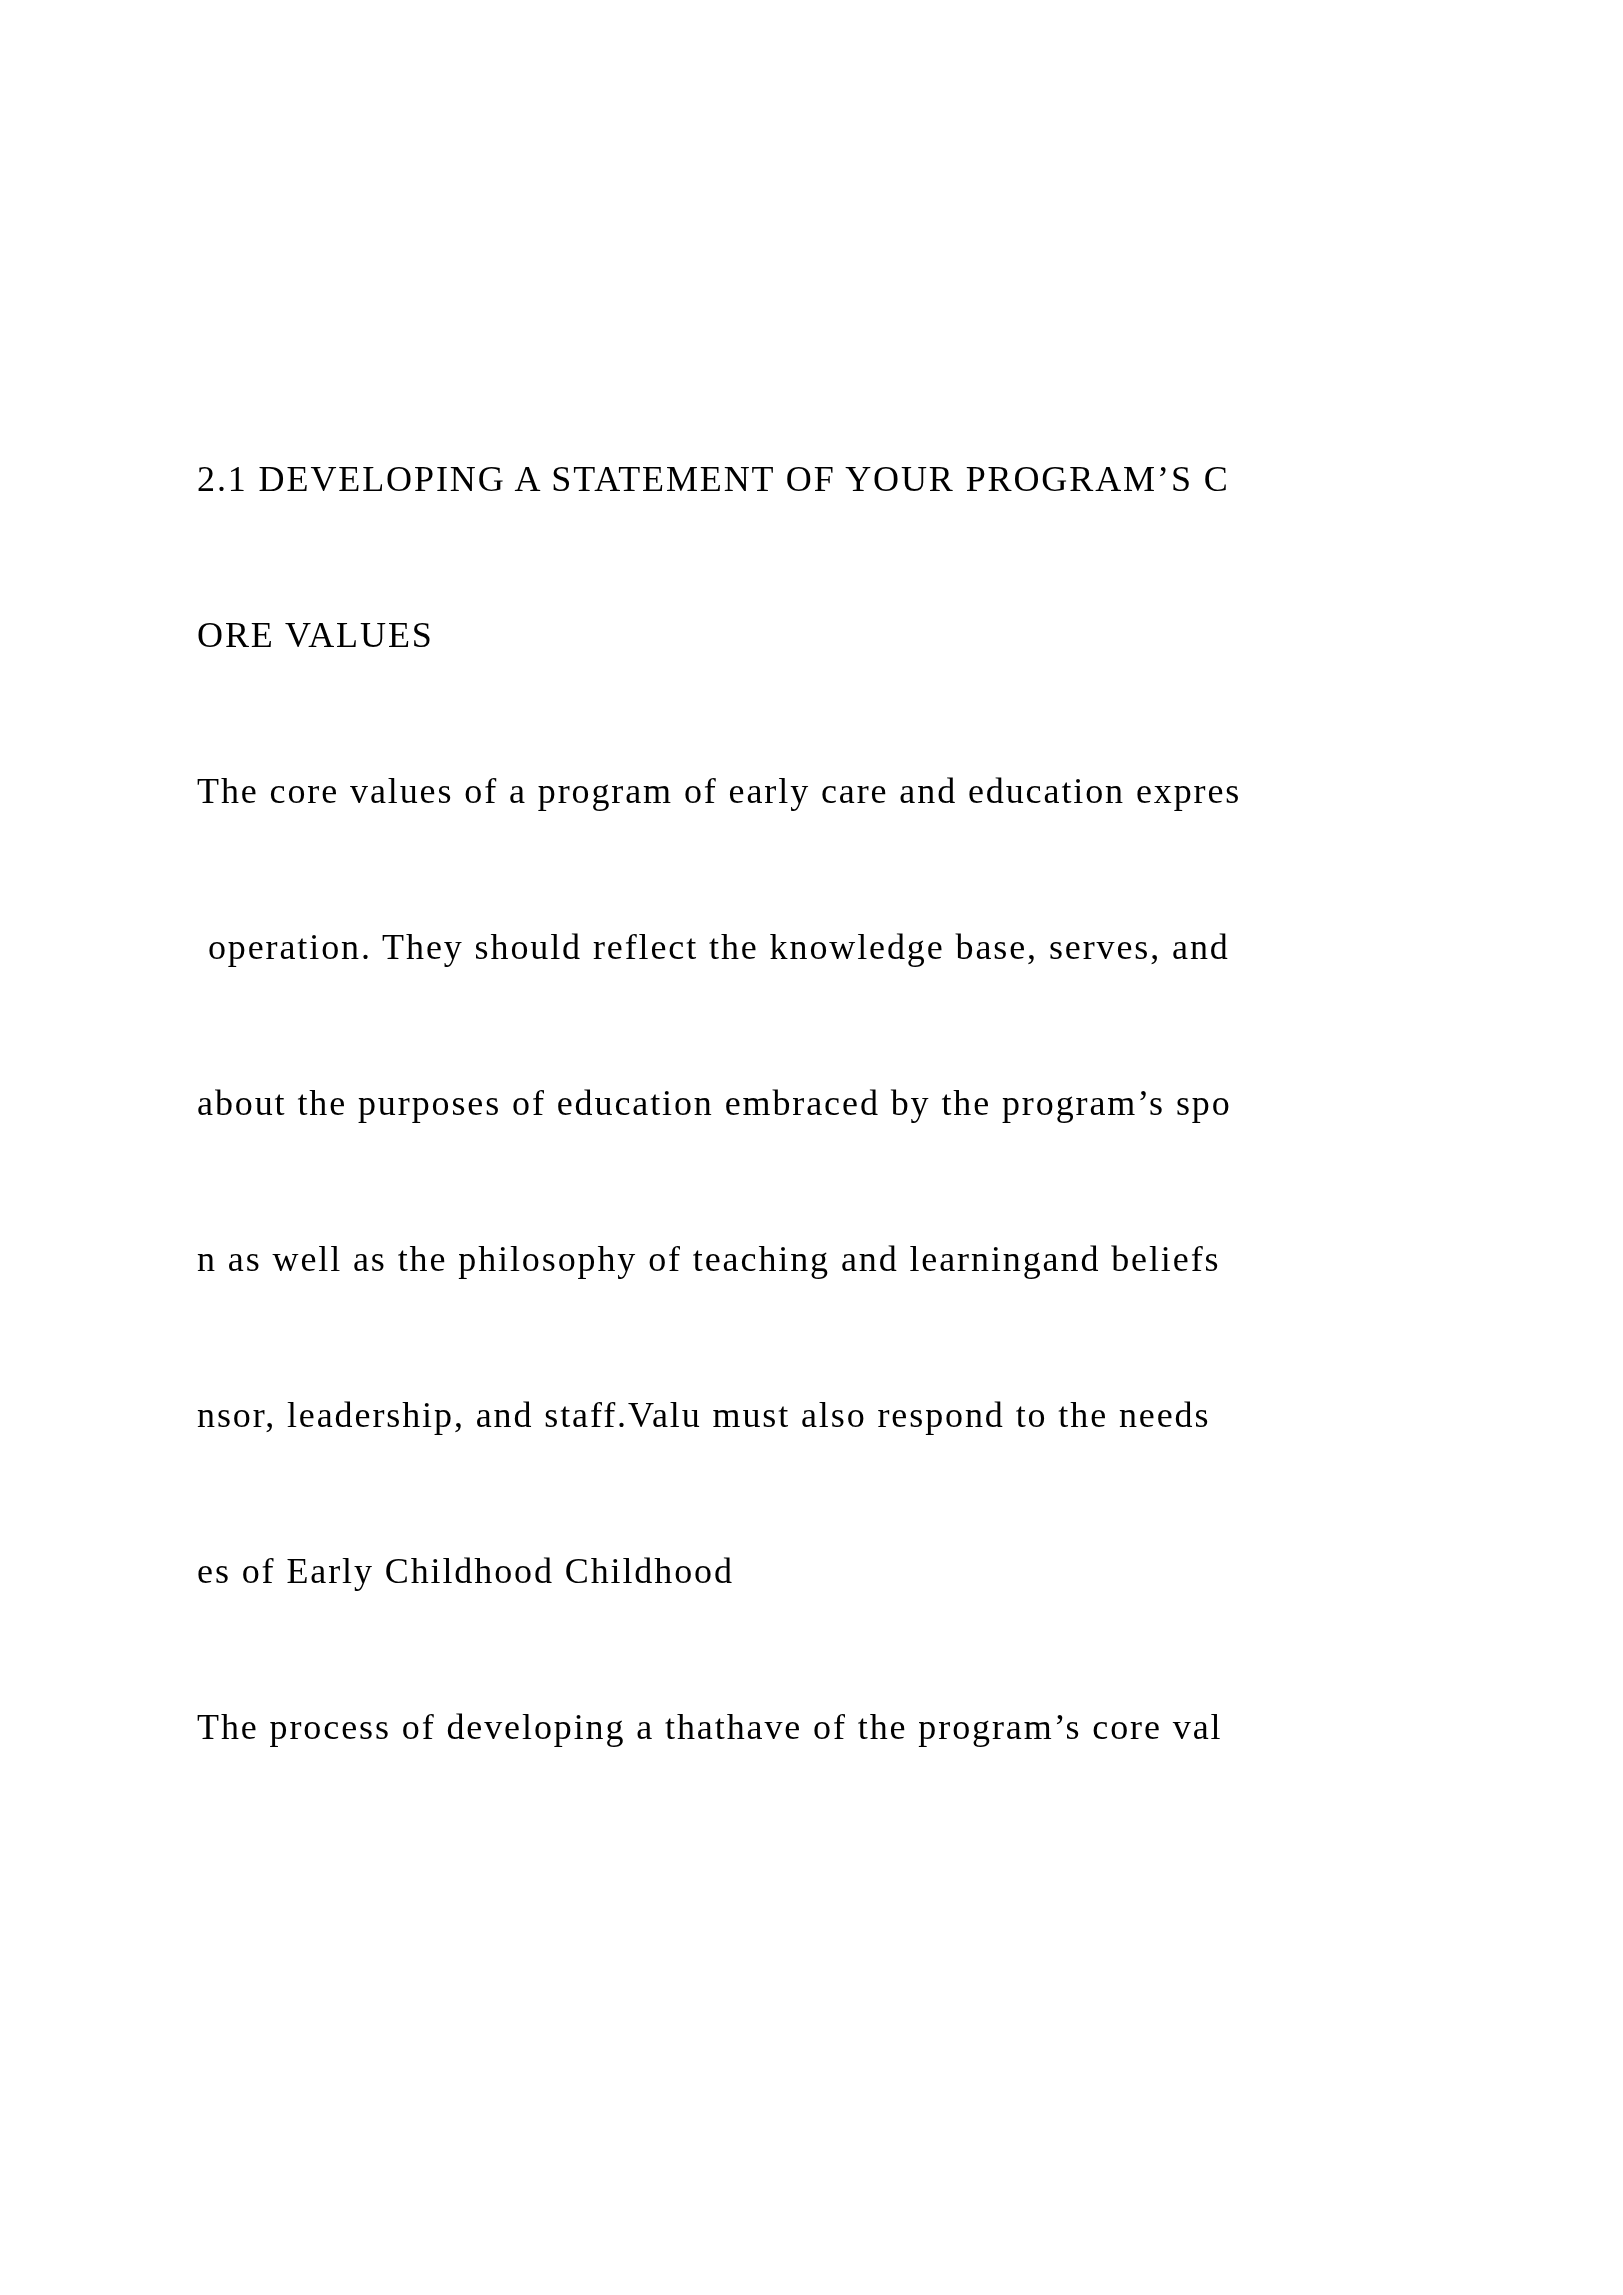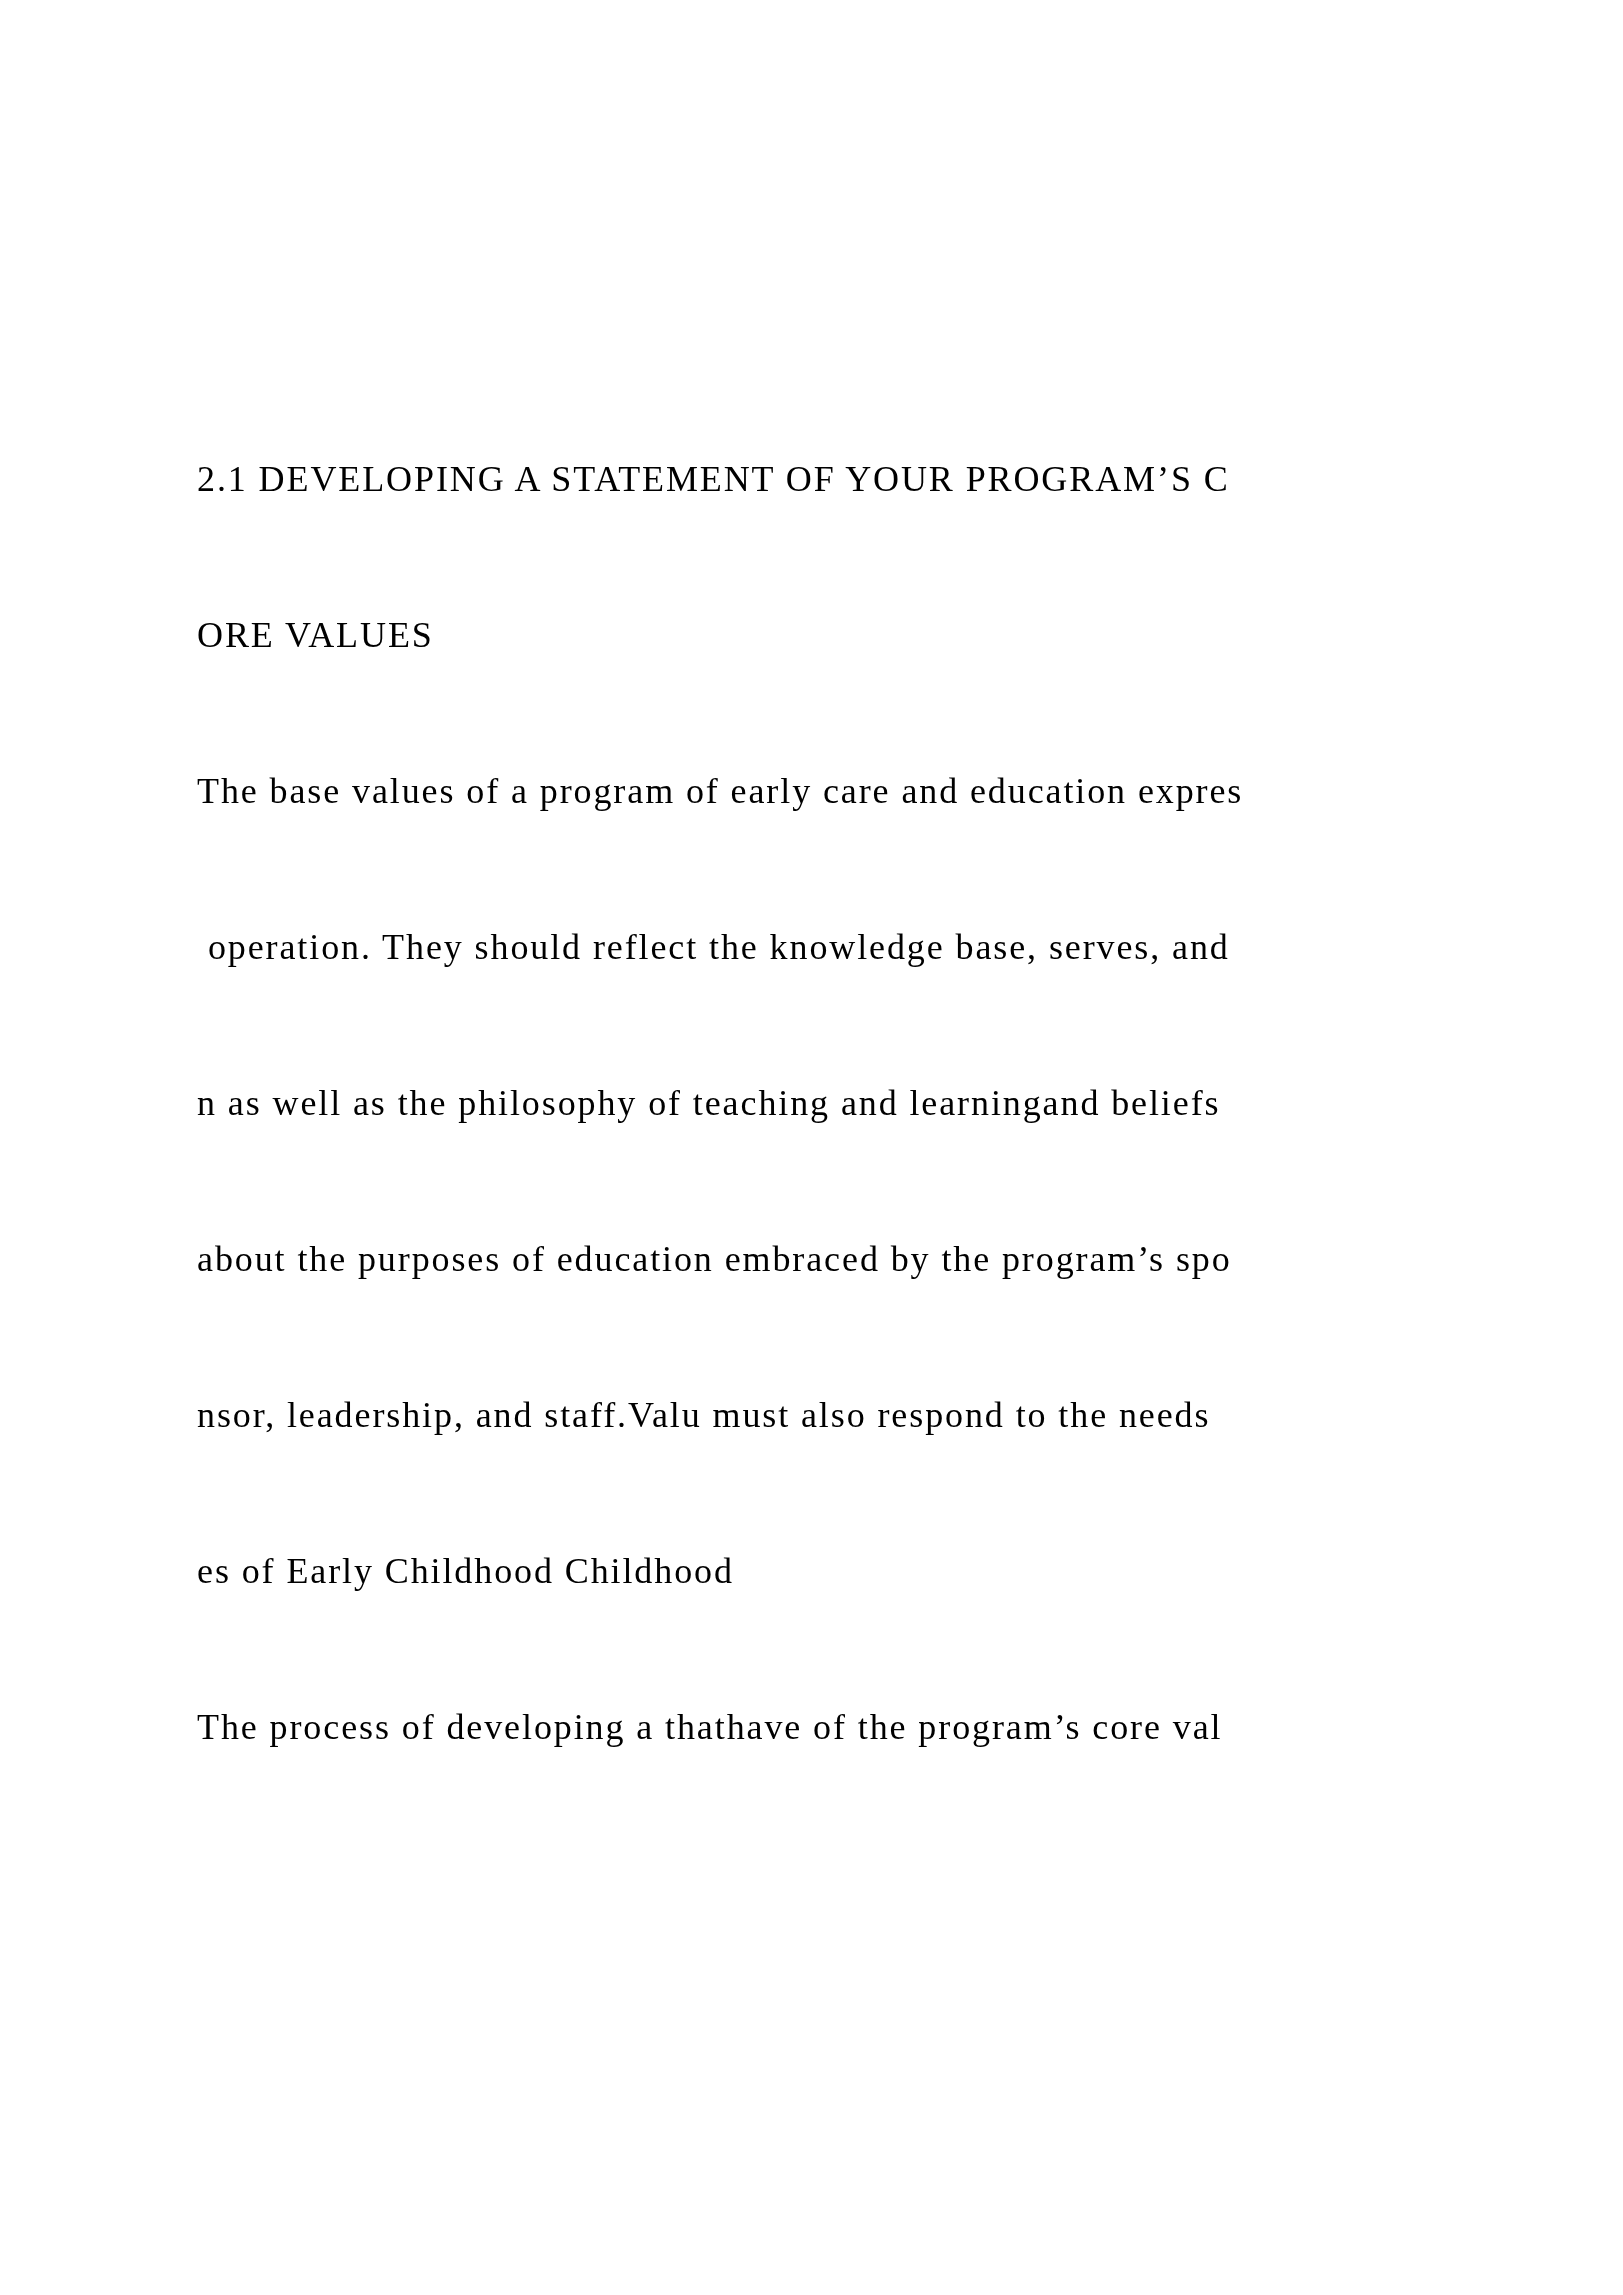--- a/index.html
+++ b/index.html
@@ -38,24 +38,24 @@
       height: 52px;
     }
   </style>
 </head>
 <body>
 
 <div class="page">
   <div class="text-block">
     <span class="line">2.1 DEVELOPING A STATEMENT OF YOUR PROGRAM’S C</span>
     <span class="line">ORE VALUES</span>
-    <span class="line">The base values of a program of early care and education expres</span>
+    <span class="line">The core values of a program of early care and education expres</span>
     <span class="line"> operation. They should reflect the knowledge base, serves, and</span>
+    <span class="line">about the purposes of education embraced by the program’s spo</span>
     <span class="line">n as well as the philosophy of teaching and learningand beliefs</span>
-    <span class="line">about the purposes of education embraced by the program’s spo</span>
     <span class="line">nsor, leadership, and staff.Valu must also respond to the needs</span>
     <span class="line">es of Early Childhood Childhood</span>
     <span class="line">The process of developing a thathave of the program’s core val</span>
     
     
     
     
     
     
     

